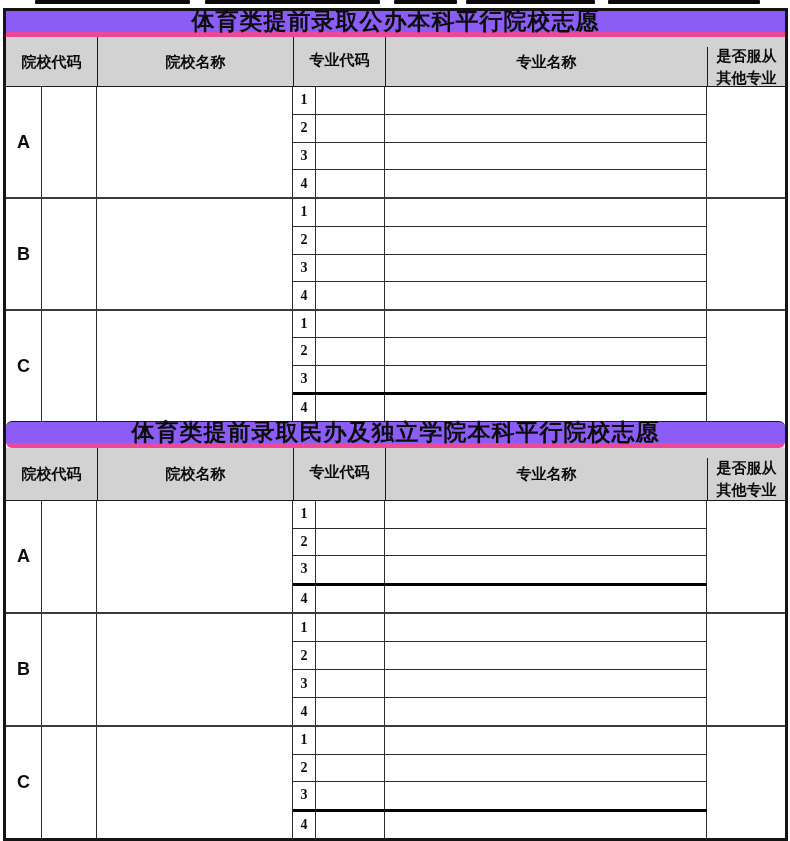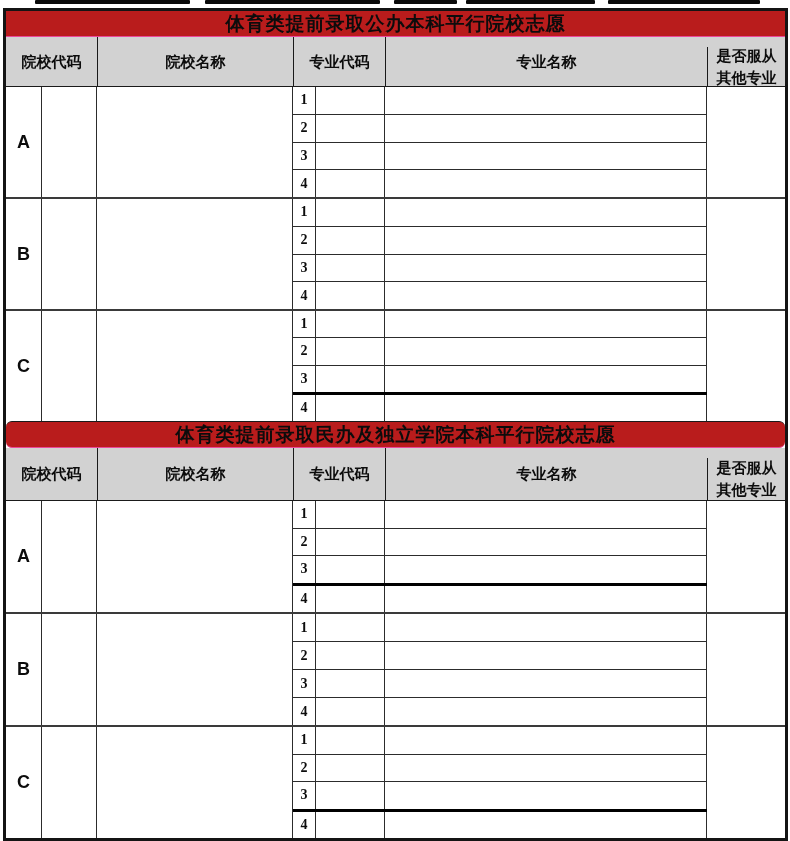--- a/index.html
+++ b/index.html
@@ -12,41 +12,41 @@
   .top-marks{position:absolute;top:0;left:0;width:790px;height:8px;}
   .top-marks .mark{position:absolute;top:0;height:4px;background:#0a0a0a;border-radius:1px;}
 
   .sheet{
     position:absolute;top:8px;left:3px;width:785px;height:833px;
     box-sizing:border-box;border:3px solid #141414;
     display:flex;flex-direction:column;background:#fff;
   }
   .title-bar{
     box-sizing:border-box;height:26px;flex:0 0 26px;
-    background:#b91c1c;border-bottom:1px solid #ec4899;
+    background:#8b5cf6;border-bottom:5px solid #ec4899;
     display:flex;align-items:center;justify-content:center;
-    font-weight:bold;font-size:19px;color:#0c0c0c;letter-spacing:1px;
+    font-weight:bold;font-size:23px;color:#0c0c0c;letter-spacing:1px;
   }
   .title-bar.second{height:27px;flex:0 0 27px;border-top:1px solid #1a1a1a;border-radius:6px;}
   .head-row{
     box-sizing:border-box;height:50px;flex:0 0 50px;
     background:#d2d2d2;border-bottom:1px solid #1a1a1a;
     display:flex;flex-direction:row;align-items:stretch;justify-content:center;
   }
   .head-row.second{height:53px;flex:0 0 53px;}
   .hc{
     box-sizing:border-box;display:flex;flex-direction:column;
     align-items:center;justify-content:center;
     font-weight:bold;font-size:15px;color:#0c0c0c;text-align:center;
     border-left:1px solid #1a1a1a;line-height:1.45;
   }
   .hc:first-child{border-left:none;}
   .hc.c1{flex:0 0 91px;}
   .hc.c2{flex:0 0 196px;}
-  .hc.c3{flex:0 0 92px;}
+  .hc.c3{flex:0 0 92px;font-family:Liberation Mono, monospace;}
   .hc.c4{flex:0 0 322px;}
   .hc.c5{flex:0 0 78px;margin-top:10px;}
 
   .tbody{display:flex;flex-direction:column;background:#fff;}
   .tbody.first{flex:0 0 334px;height:334px;}
   .tbody.second{flex:0 0 337px;height:337px;}
   .group{flex:1 1 0;display:flex;flex-direction:row;align-items:stretch;min-height:0;}
   .group + .group{border-top:2px solid #3a3a3a;}
   .cell{box-sizing:border-box;}
   .letter-cell{

